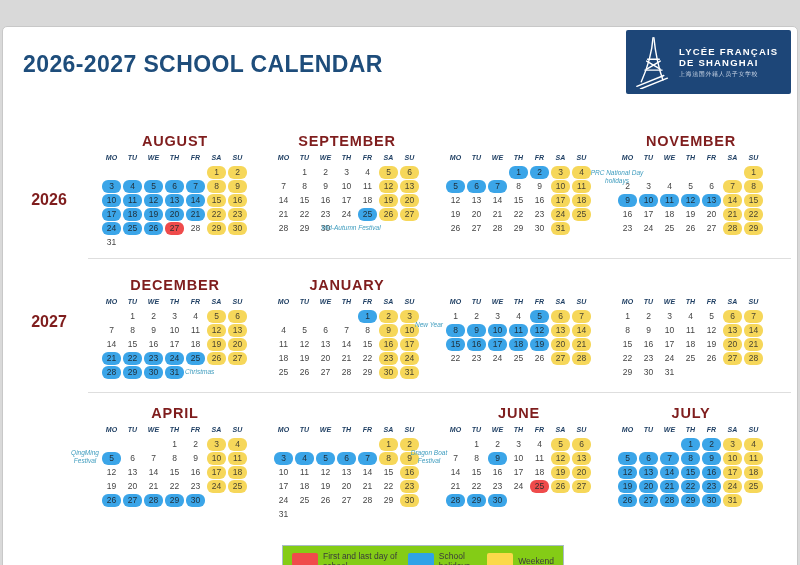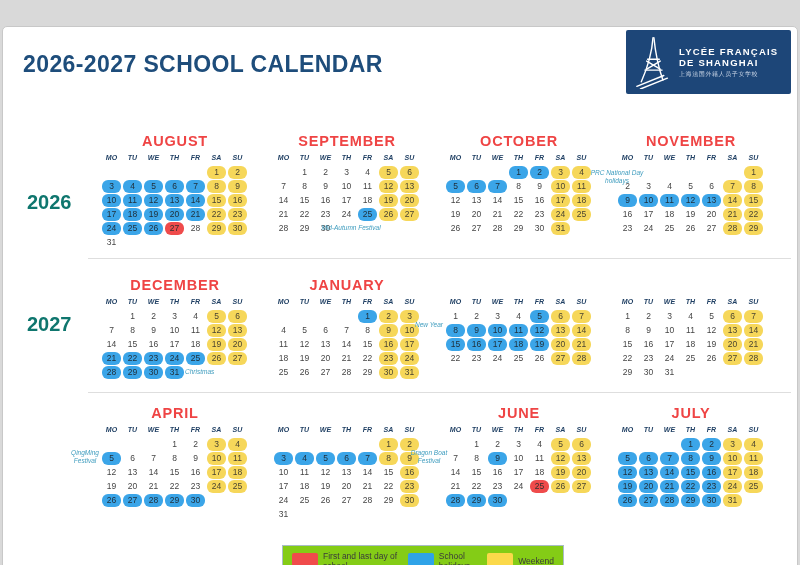--- a/index.html
+++ b/index.html
@@ -11,34 +11,34 @@
   .logo{position:absolute;left:623px;top:3px;width:165px;height:64px;background:#1d4678;
         border-radius:2px;display:flex;align-items:center;}
   .logo svg{margin-left:8px;flex:0 0 auto;}
   .logo-text{margin-left:7px;color:#ffffff;line-height:1.18;}
   .logo-l1,.logo-l2{font-size:9.5px;font-weight:700;letter-spacing:1.2px;}
   .logo-l3{font-size:6px;color:#cdd8e8;letter-spacing:.6px;margin-top:3px;}
   
   .cal-row{position:absolute;left:86px;display:flex;}
   .row-0{top:104px;} .row-1{top:248px;} .row-2{top:376px;}
   .month{position:relative;width:172px;height:130px;flex:0 0 auto;}
-  .month-title{text-align:center;font-size:14.5px;font-weight:700;color:#ef4444;
+  .month-title{text-align:center;font-size:14.5px;font-weight:700;color:#7f1d1d;
         letter-spacing:.8px;height:20px;line-height:20px;}
   .grid{position:absolute;left:12px;top:20px;display:grid;
         grid-template-columns:repeat(7,21px);grid-auto-rows:14px;}
   .grid .dow{height:13px;display:flex;align-items:center;justify-content:center;
         font-size:7px;font-weight:700;font-style:italic;color:#1f3f63;letter-spacing:.2px;}
   .cell{display:flex;align-items:center;justify-content:center;}
   .pill{width:19px;height:13px;border-radius:6px;display:flex;align-items:center;
         justify-content:center;font-size:8.5px;color:#454545;}
   .d-red{background:#ef4b4b;color:#30302f;}
   .d-blue{background:#3ba5e8;color:#20303c;}
   .d-yellow{background:#f6d75a;color:#4a4430;}
   .year-label{position:absolute;left:-62px;width:44px;text-align:center;
-        font-size:20px;font-weight:800;color:#0f766e;}
+        font-size:16px;font-weight:800;color:#7f1d1d;}
   .row-0 .year-label{top:60px;} .row-1 .year-label{top:38px;}
   .ann{position:absolute;font-size:6.5px;font-style:italic;color:#3e9cbe;line-height:1.2;}
   
   .divider{position:absolute;left:85px;width:703px;height:1px;background:#dedede;}
   .divider-1{top:231px;} .divider-2{top:365px;}
   
   .legend{position:absolute;left:279px;top:518px;width:282px;height:31px;
         border:1px solid #a9bcc6;background:#84cc16;display:flex;align-items:center;
         padding:0 9px;box-sizing:border-box;justify-content:space-between;}
   .legend-item{display:flex;align-items:center;gap:5px;}
@@ -283,21 +283,20 @@
           <div class="cell">
             <div class="pill">29</div>
           </div>
           <div class="cell">
             <div class="pill">30</div>
           </div>
         </div>
         <div class="ann" style="left: 54px; top: 93px; width: 72px; text-align: center;">Mid-Autumn Festival</div>
       </div>
       <div class="month">
-        <div class="month-title">OCTOBER</div>
         <div class="grid">
           <div class="dow">MO</div>
           <div class="dow">TU</div>
           <div class="dow">WE</div>
           <div class="dow">TH</div>
           <div class="dow">FR</div>
           <div class="dow">SA</div>
           <div class="dow">SU</div>
           <div class="cell"></div>
           <div class="cell"></div>

